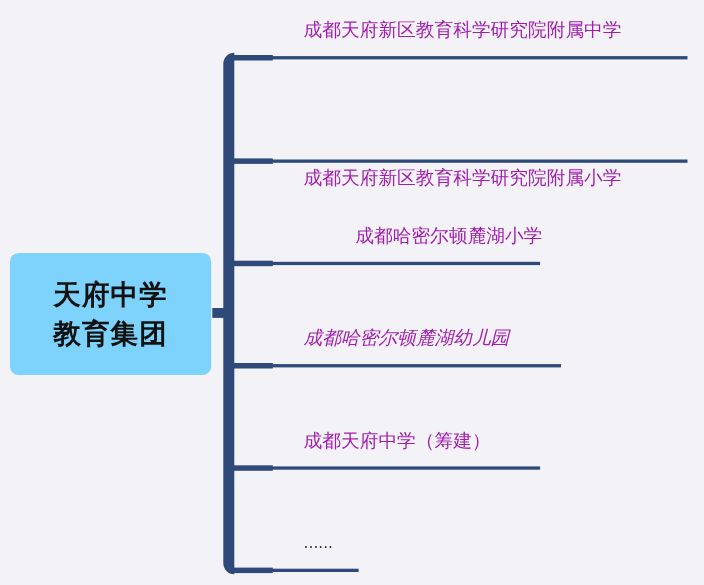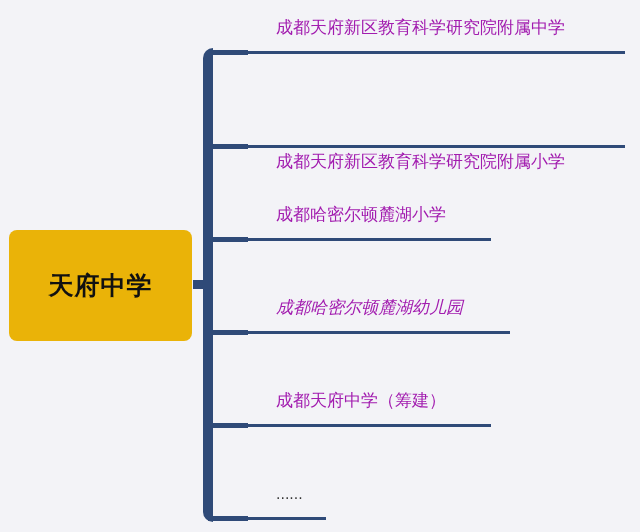--- a/index.html
+++ b/index.html
@@ -5,21 +5,21 @@
     html, body { margin: 0; padding: 0; }
     body {
       width: 640px; height: 532px; overflow: hidden;
       background: #f3f3f7;
       position: relative;
       font-family: "DejaVu Sans", "Liberation Sans", sans-serif;
     }
     .root-node {
       position: absolute; left: 9px; top: 230px;
       width: 183px; height: 111px;
-      background: #eab308;
+      background: #7dd3fc;
       border-radius: 8px;
       display: flex; flex-direction: column;
       align-items: center; justify-content: center;
     }
     .root-line {
       font-size: 25px; font-weight: bold; color: #111111;
       line-height: 36px; letter-spacing: 1px;
     }
     .stub {
       position: absolute; left: 193px; top: 280px;
@@ -47,20 +47,21 @@
       position: absolute; left: 276px; top: 486px;
       font-size: 14px; color: #333;
       letter-spacing: 0px;
     }
   </style>
 </head>
 <body>
 
 <div class="root-node">
   <div class="root-line">天府中学</div>
+  <div class="root-line">教育集团</div>
 </div>
 
 <div class="stub"></div>
 <div class="trunk"></div>
 
 <div class="branch" style="left:208px; top:51px; width:417px;">
     <div class="thick"></div>
   </div>
 <div class="branch" style="left:208px; top:145px; width:417px;">
     <div class="thick"></div>
@@ -73,16 +74,16 @@
   </div>
 <div class="branch" style="left:208px; top:424px; width:283px;">
     <div class="thick"></div>
   </div>
 <div class="branch" style="left:208px; top:517px; width:118px;">
     <div class="thick"></div>
   </div>
 
 <div class="label" style="top:16px;">成都天府新区教育科学研究院附属中学</div>
 <div class="label" style="top:110px;margin-top:40px;">成都天府新区教育科学研究院附属小学</div>
-<div class="label" style="top:203px;">成都哈密尔顿麓湖小学</div>
+<div class="label" style="top:203px;margin-left:47px;">成都哈密尔顿麓湖小学</div>
 <div class="label" style="top:296px;font-style:italic;">成都哈密尔顿麓湖幼儿园</div>
 <div class="label" style="top:389px;">成都天府中学（筹建）</div>
 <div class="dots">......</div>
 
 </body></html>

